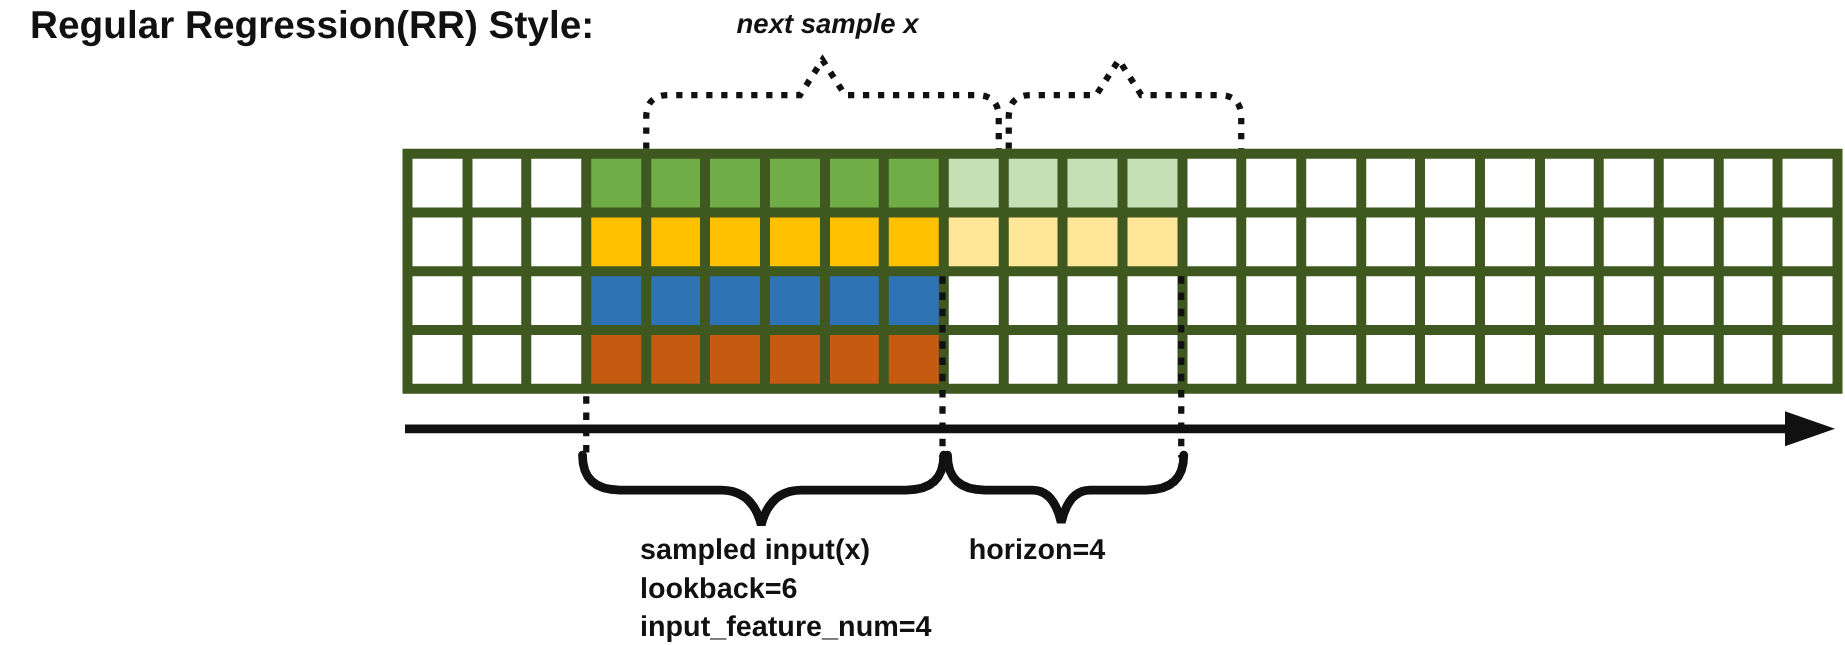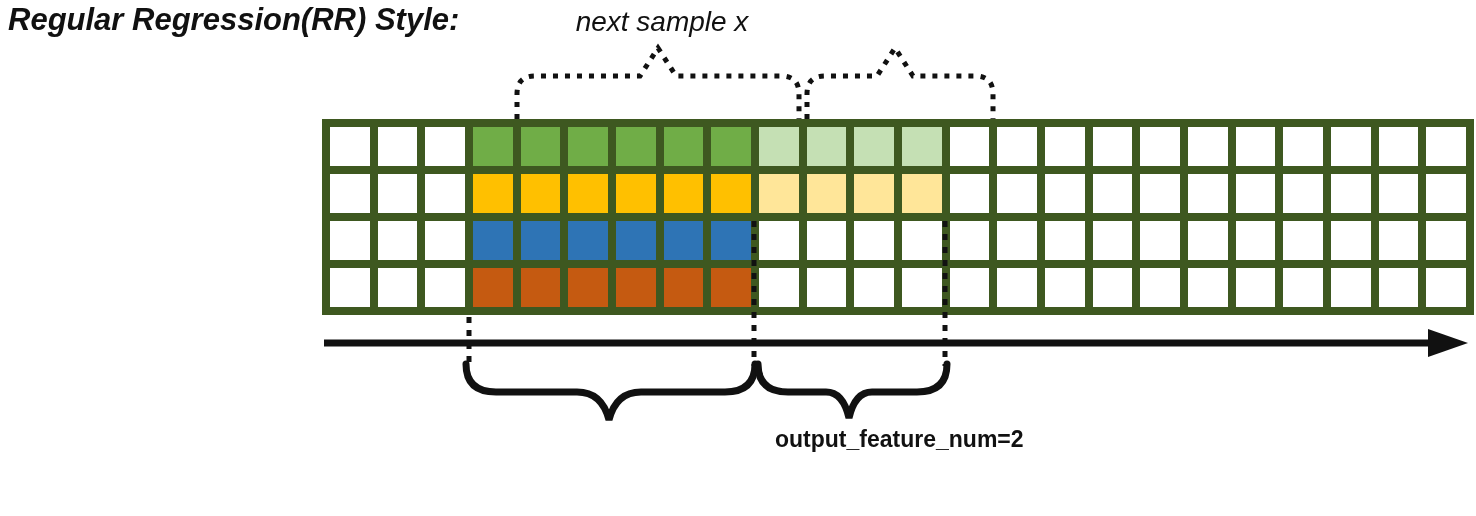--- a/index.html
+++ b/index.html
@@ -7,33 +7,32 @@
     position: relative;
     width: 1476px;
     height: 516px;
     background: #ffffff;
     font-family: "Liberation Sans", sans-serif;
     color: #111111;
     overflow: hidden;
   }
   .title {
     position: absolute;
-    left: 8px; top: 2px;
+    left: 24px; top: 2px;
     font-size: 31px;
     font-weight: 700;
     white-space: nowrap;
-    font-style: italic;
   }
   .next-label {
     position: absolute;
     top: 6px;
     transform: translateX(-50%);
-    font-size: 28px;
+    font-size: 22px;
     font-style: italic;
-    font-weight: 400;
+    font-weight: 700;
     white-space: nowrap;
   }
   .next-x { left: 662px; }
   .next-y { left: 897px; }
   .row-label {
     position: absolute;
     left: 0;
     width: 312px;
     height: 39px;
     line-height: 39px;
@@ -201,18 +200,23 @@
     <line x1="945" y1="221" x2="945" y2="366" stroke="#111111" stroke-width="5" stroke-dasharray="6 7"></line>
 
     <line x1="324" y1="343" x2="1436" y2="343" stroke="#111111" stroke-width="7"></line>
     <polygon points="1468,343 1428,329 1428,357" fill="#111111"></polygon>
 
     <path d="M 466 364 Q 466 392 496 392 L 577 392 Q 602 392 609 420 Q 616 392 641 392 L 725 392 Q 755 392 755 364" fill="none" stroke="#111111" stroke-width="7" stroke-linecap="round"></path>
 
     <path d="M 758 364 Q 758 392 788 392 L 826 392 Q 843 392 849 418 Q 855 392 872 392 L 917 392 Q 947 392 947 364" fill="none" stroke="#111111" stroke-width="7" stroke-linecap="round"></path>
   </svg>
 
+  <div class="caption caption-input">
+    <div>sampled input(x)</div>
+    <div>lookback=6</div>
+    <div>input_feature_num=4</div>
+  </div>
 
   <div class="caption caption-output">
-    <div>output_feature_num=2</div>
+    <div>horizon=4</div>
   </div>
 
 </div>
 
 </body></html>

